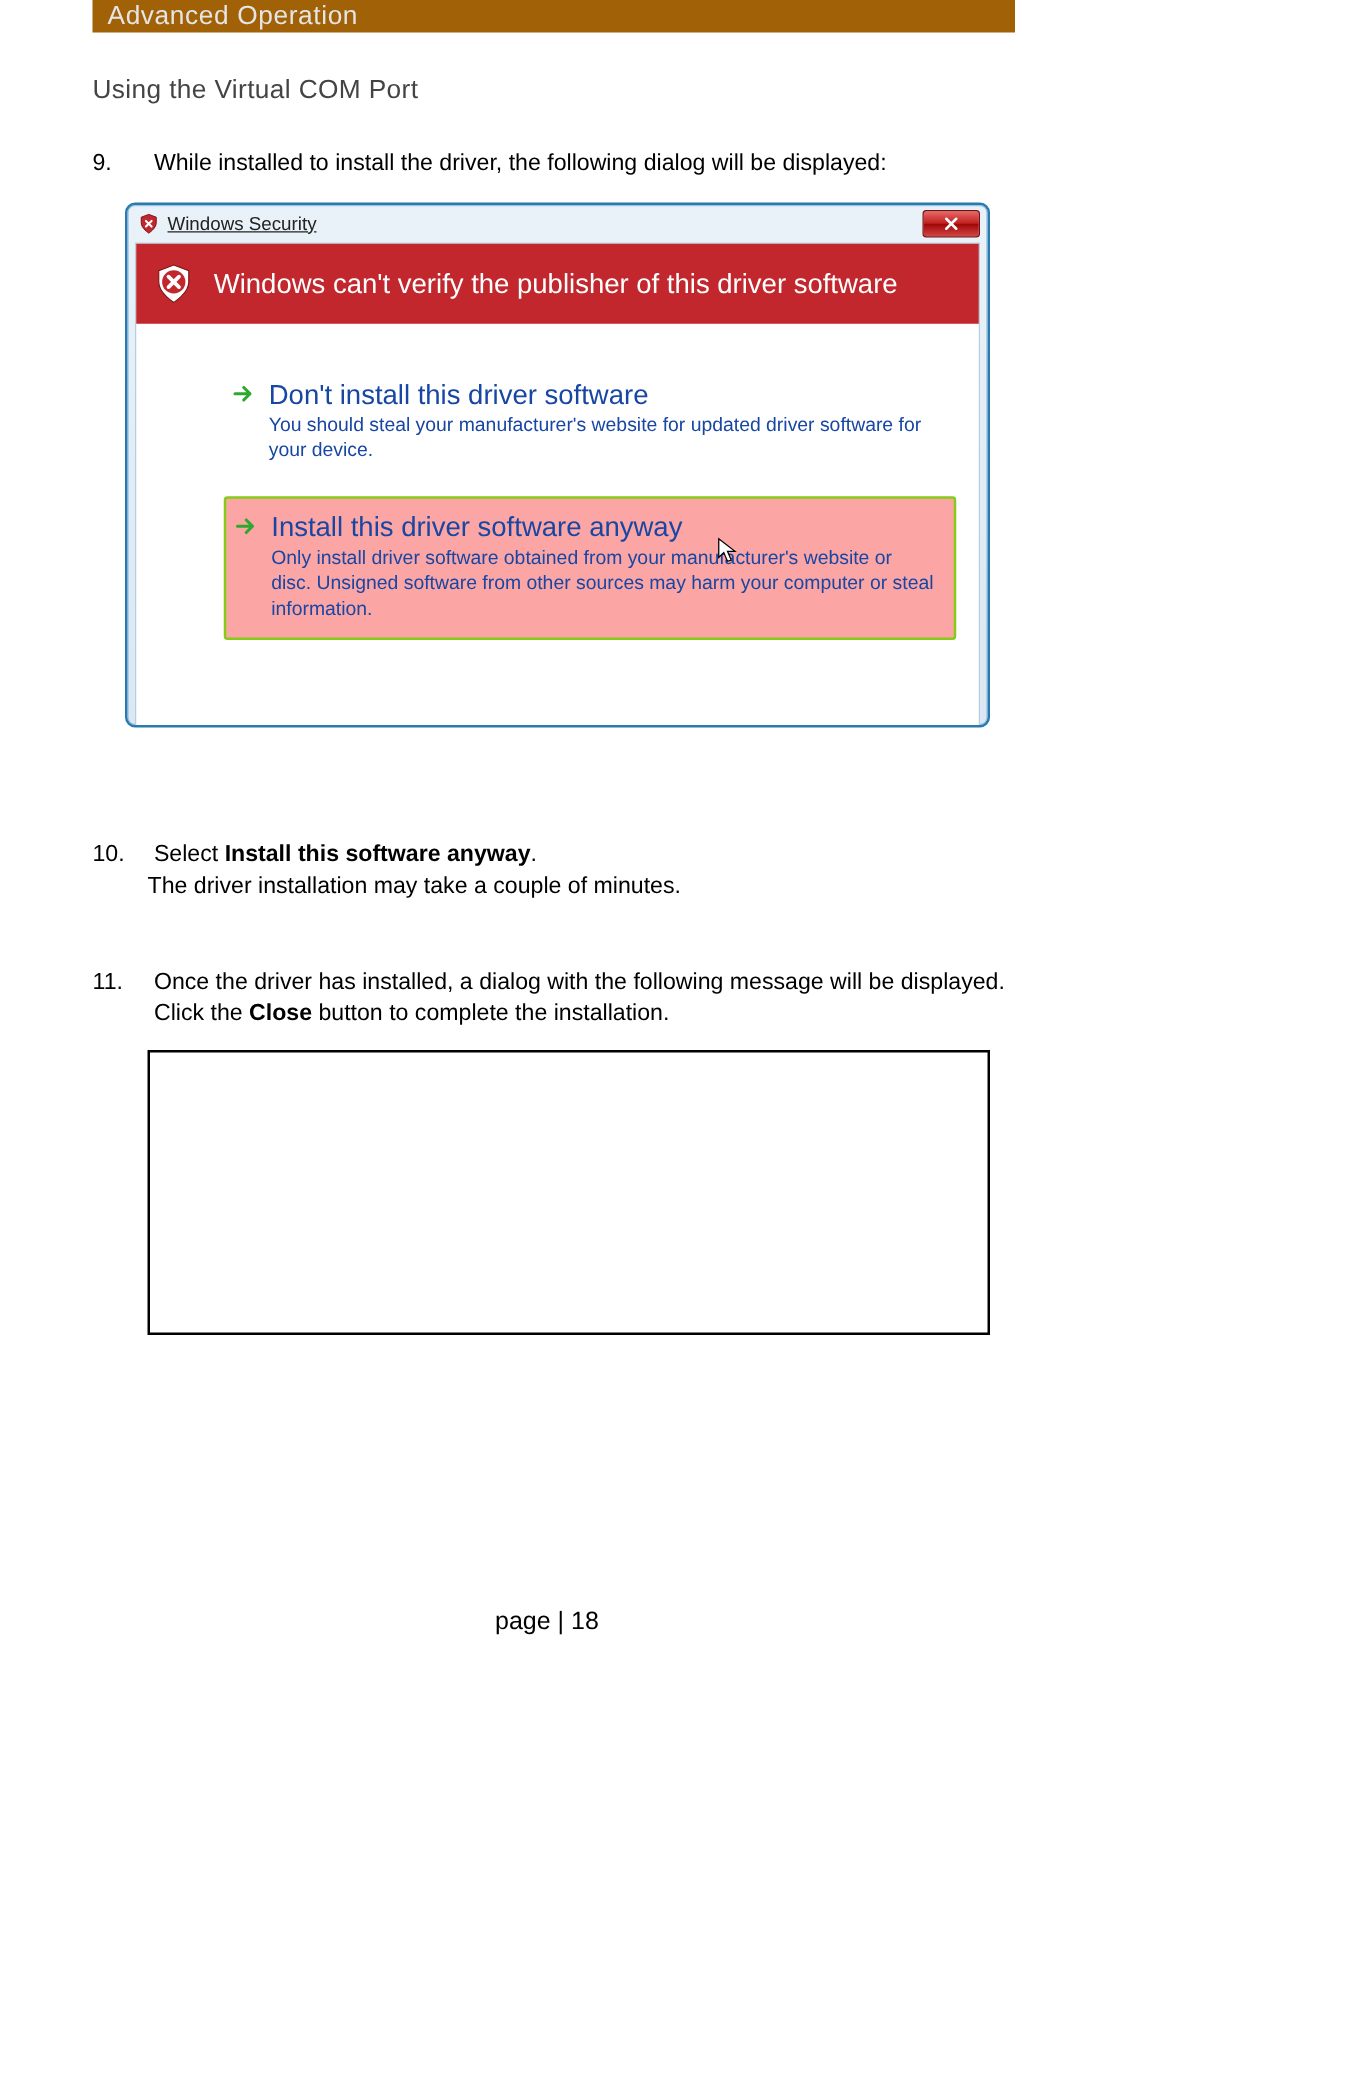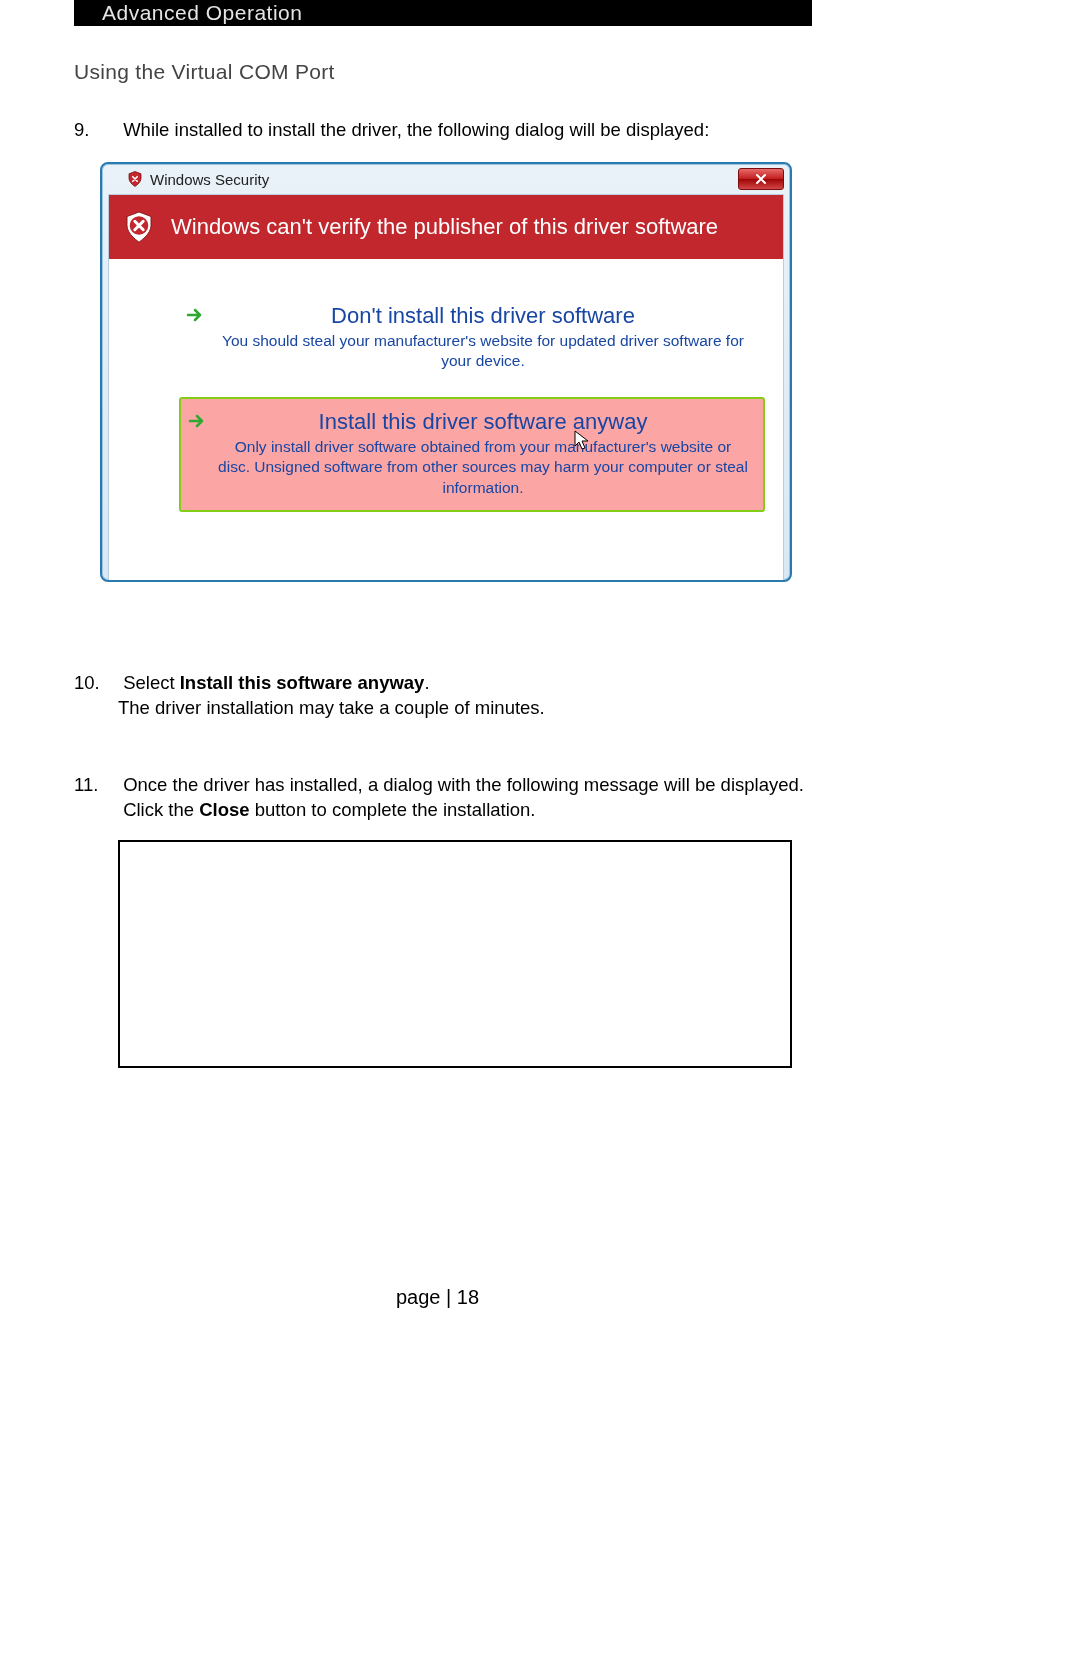--- a/index.html
+++ b/index.html
@@ -3,25 +3,25 @@
 <meta charset="utf-8">
 <style>
   * { box-sizing: border-box; margin: 0; padding: 0; }
   html, body { width: 1080px; height: 1669px; background: #fff; font-family: Arial, Helvetica, sans-serif; }
   body { position: relative; }
 
   .black-bar {
     position: absolute;
     top: 0; left: 74px;
     width: 738px; height: 26px;
-    background: #000000;
+    background: #a16207;
     color: #e5e5e5;
     font-family: "Century Gothic", "Segoe UI", sans-serif;
     font-size: 21px;
-    padding-left: 28px;
+    padding-left: 12px;
     line-height: 26px;
     letter-spacing: 0.5px;
   }
 
   .subtitle {
     position: absolute;
     top: 60px; left: 74px;
     width: 700px;
     font-family: "Century Gothic", "Segoe UI", sans-serif;
     font-size: 21px;
@@ -62,23 +62,24 @@
     border: 2px solid #2a7ab0;
     border-radius: 8px;
     background: linear-gradient(#e9f2f8, #d9e8f4);
     box-shadow: 0 0 0 1px #9cc6e2 inset;
     overflow: hidden;
   }
   .titlebar {
     height: 30px;
     display: flex;
     align-items: center;
-    padding: 0 6px 0 24px;
+    padding: 0 6px 0 8px;
     font-size: 15px;
     color: #222;
+    text-decoration: underline;
   }
   .titlebar .shield-x {
     width: 18px; height: 18px; margin-right: 6px;
   }
   .close-btn {
     margin-left: auto;
     width: 46px; height: 22px;
     border-radius: 3px;
     background: linear-gradient(#e76a6a, #c22020 48%, #a00606 52%, #d24646);
     border: 1px solid #7a0d0d;
@@ -110,21 +111,20 @@
 
   .choices {
     padding: 34px 18px 12px 70px;
     flex: 1;
   }
   .choice {
     position: relative;
     padding: 10px 14px 12px 36px;
     margin-bottom: 14px;
     border-radius: 3px;
-    text-align: center;
   }
   .choice.hover {
     border: 2px solid #84cc16;
     background: #fca5a5;
   }
   .choice .arrow {
     position: absolute; left: 6px; top: 12px;
     width: 20px; height: 20px;
     color: #2fa82f;
   }

